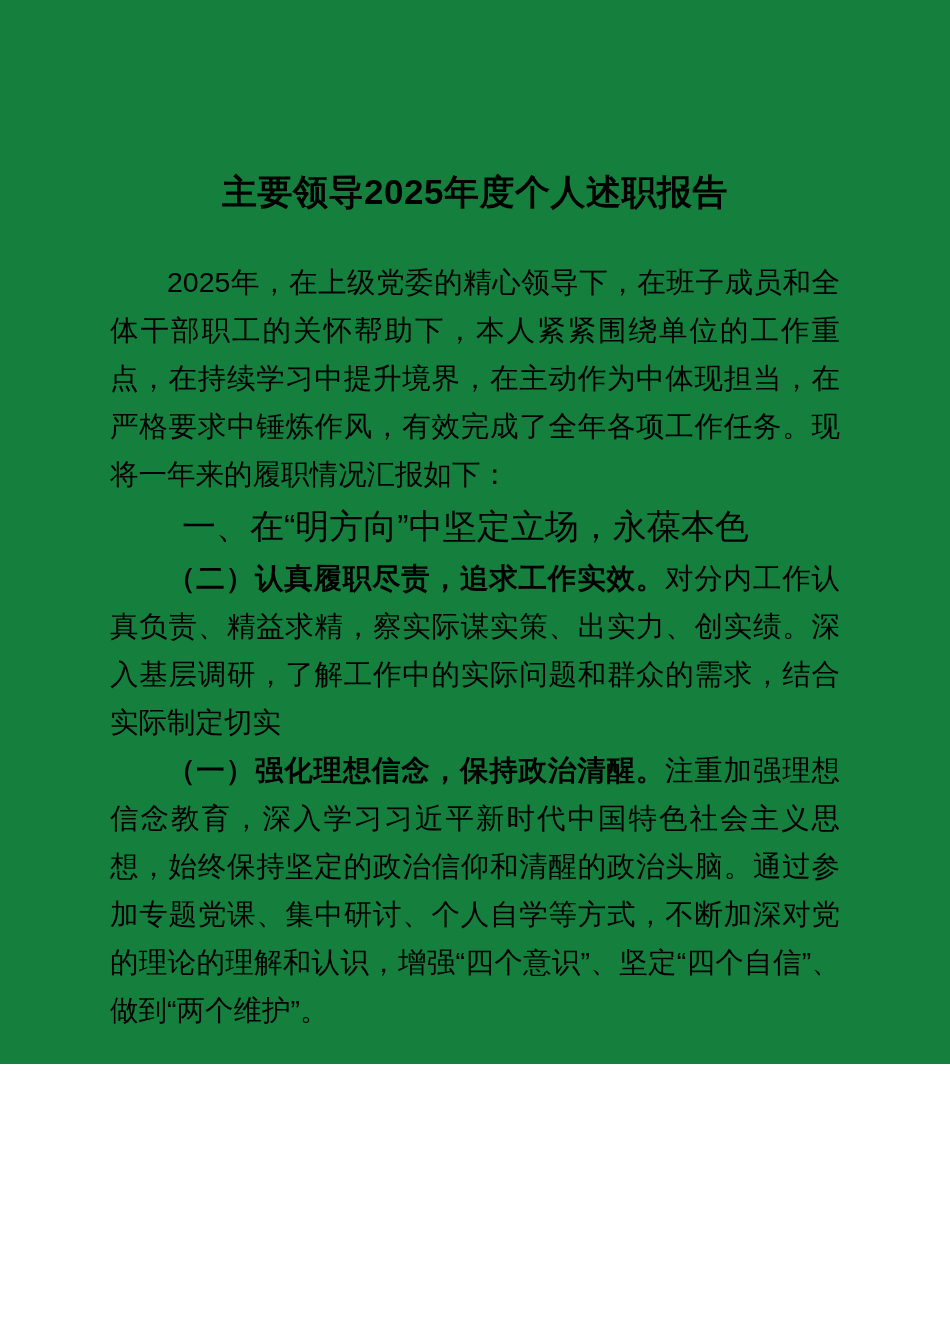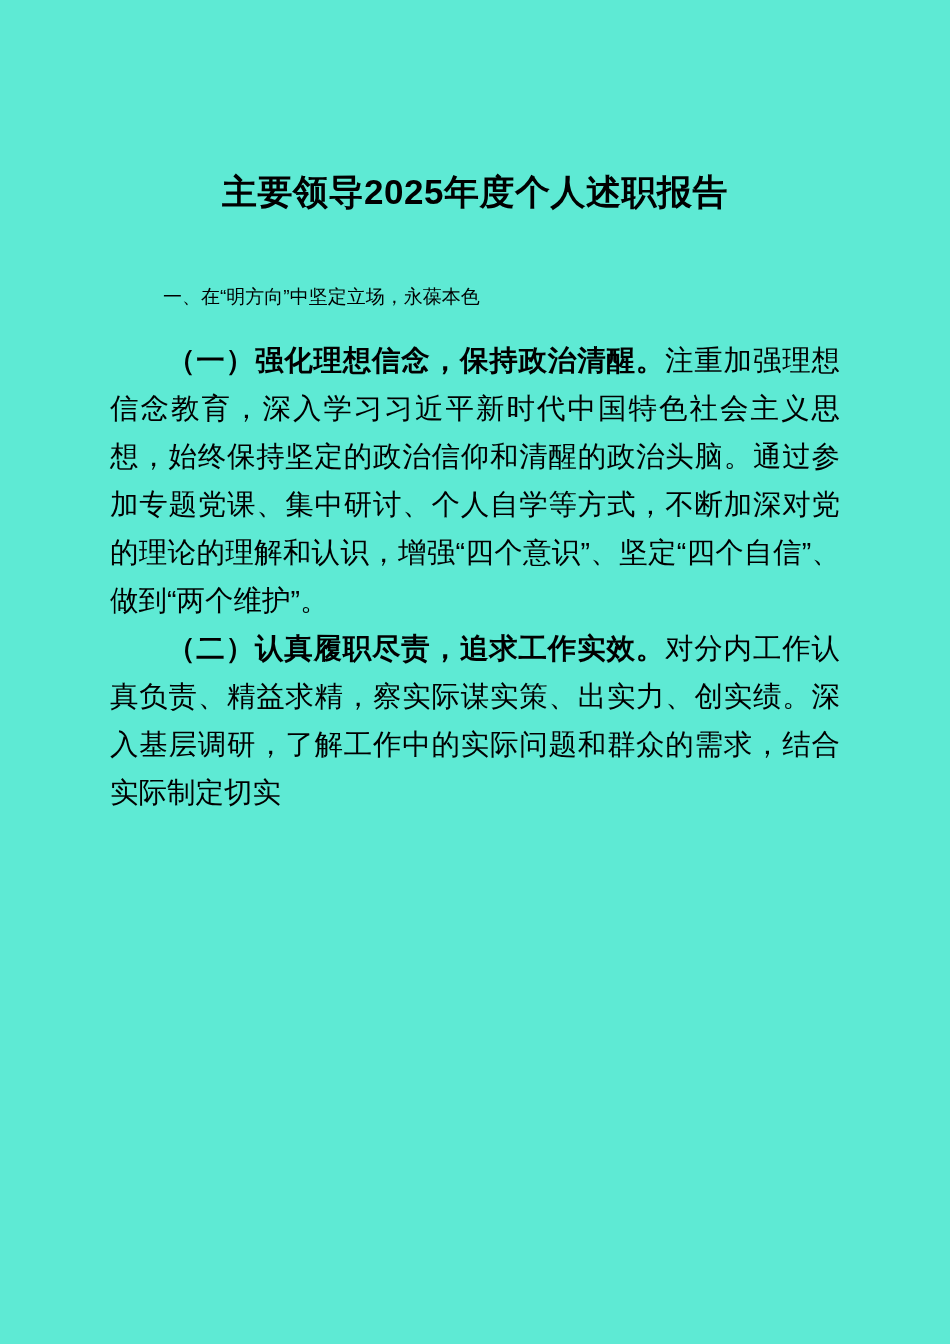--- a/index.html
+++ b/index.html
@@ -11,22 +11,22 @@
     width: 950px;
     height: 1344px;
     font-family: "Liberation Sans", "DejaVu Sans", sans-serif;
     color: #000000;
     overflow: hidden;
   }
 
   .page {
     position: relative;
     width: 950px;
-    height: 1344px;
-    background: #5eead4;
+    height: 1064px;
+    background: #15803d;
     box-sizing: border-box;
   }
 
   .doc-body {
     position: absolute;
     left: 110px;
     top: 0;
     width: 730px;
   }
 
@@ -57,41 +57,42 @@
     text-indent: 2em;
   }
 
   .gap-after-title { height: 42px; }
 
   .bold-run {
     font-weight: 700;
   }
 
   .heading-line {
-    font-size: 19px;
+    font-size: 34px;
     line-height: 48px;
-    margin: 15px;
+    margin: 4px;
     text-indent: 2em;
     letter-spacing: 0px;
   }
 </style>
 </head>
 <body>
 
 <div class="page">
 
   <div class="doc-body">
 
     <h1 class="doc-title">主要领导2025年度个人述职报告</h1>
 
     <div class="gap-after-title"></div>
 
+    <p class="para para-indent">2025年，在上级党委的精心领导下，在班子成员和全体干部职工的关怀帮助下，本人紧紧围绕单位的工作重点，在持续学习中提升境界，在主动作为中体现担当，在严格要求中锤炼作风，有效完成了全年各项工作任务。现将一年来的履职情况汇报如下：</p>
 
     <p class="heading-line">一、在“明方向”中坚定立场，永葆本色</p>
 
 
+    <p class="para para-indent"><span class="bold-run">（二）认真履职尽责，追求工作实效。</span><span>对分内工作认真负责、精益求精，察实际谋实策、出实力、创实绩。深入基层调研，了解工作中的实际问题和群众的需求，结合实际制定切实</span></p>
+
     <p class="para para-indent"><span class="bold-run">（一）强化理想信念，保持政治清醒。</span><span>注重加强理想信念教育，深入学习习近平新时代中国特色社会主义思想，始终保持坚定的政治信仰和清醒的政治头脑。通过参加专题党课、集中研讨、个人自学等方式，不断加深对党的理论的理解和认识，增强“四个意识”、坚定“四个自信”、做到“两个维护”。</span></p>
-
-    <p class="para para-indent"><span class="bold-run">（二）认真履职尽责，追求工作实效。</span><span>对分内工作认真负责、精益求精，察实际谋实策、出实力、创实绩。深入基层调研，了解工作中的实际问题和群众的需求，结合实际制定切实</span></p>
 
   </div>
 
 </div>
 
 </body></html>

